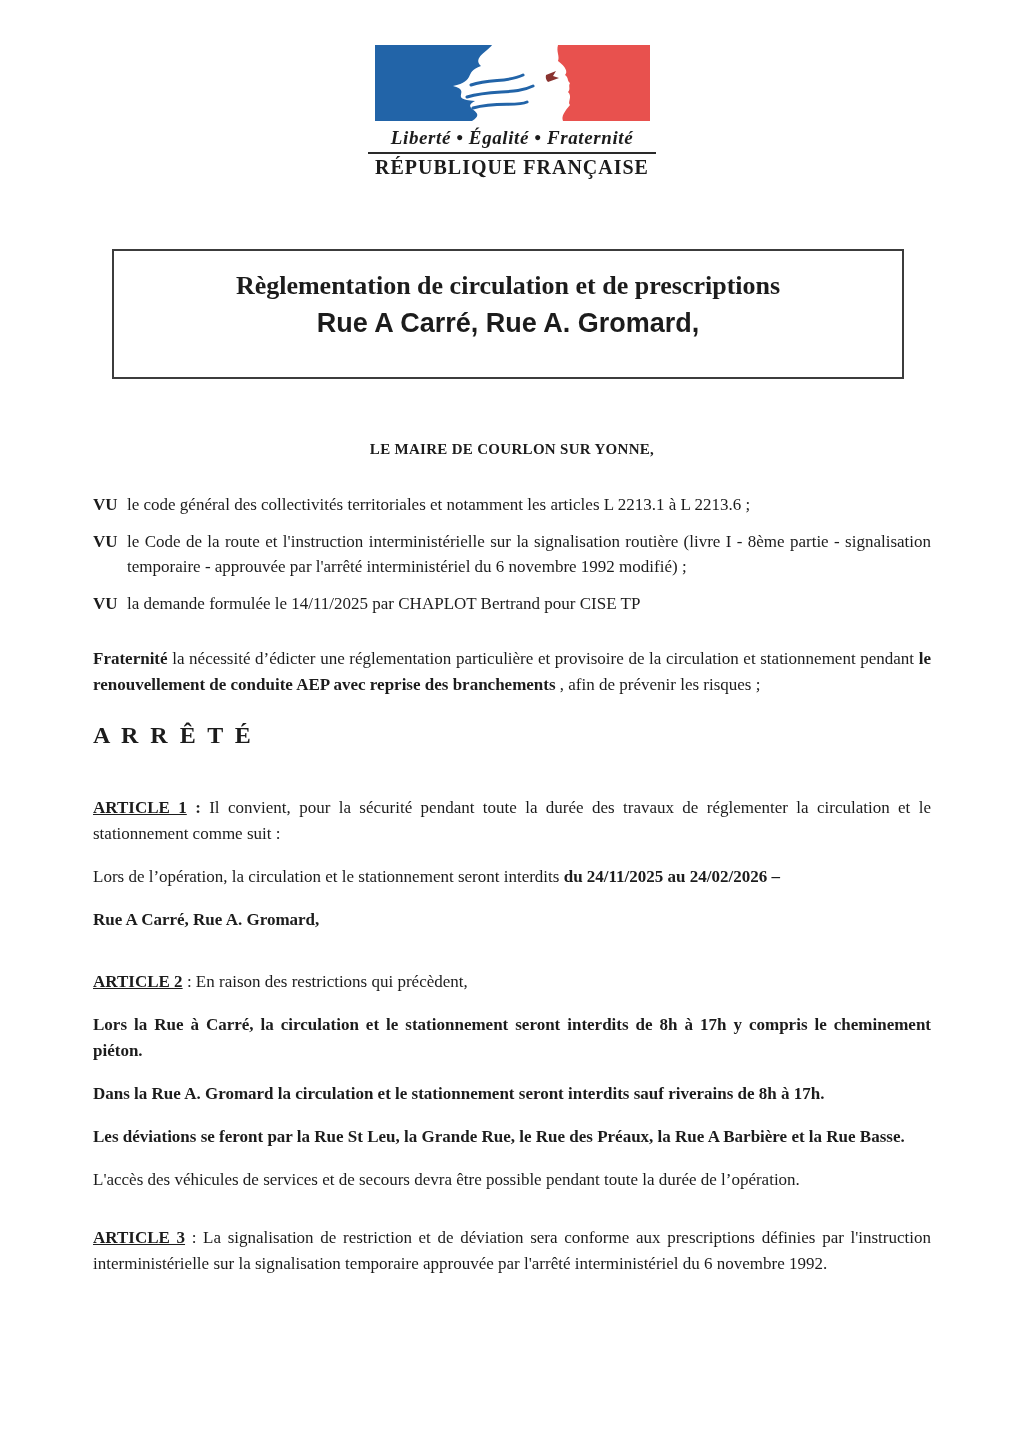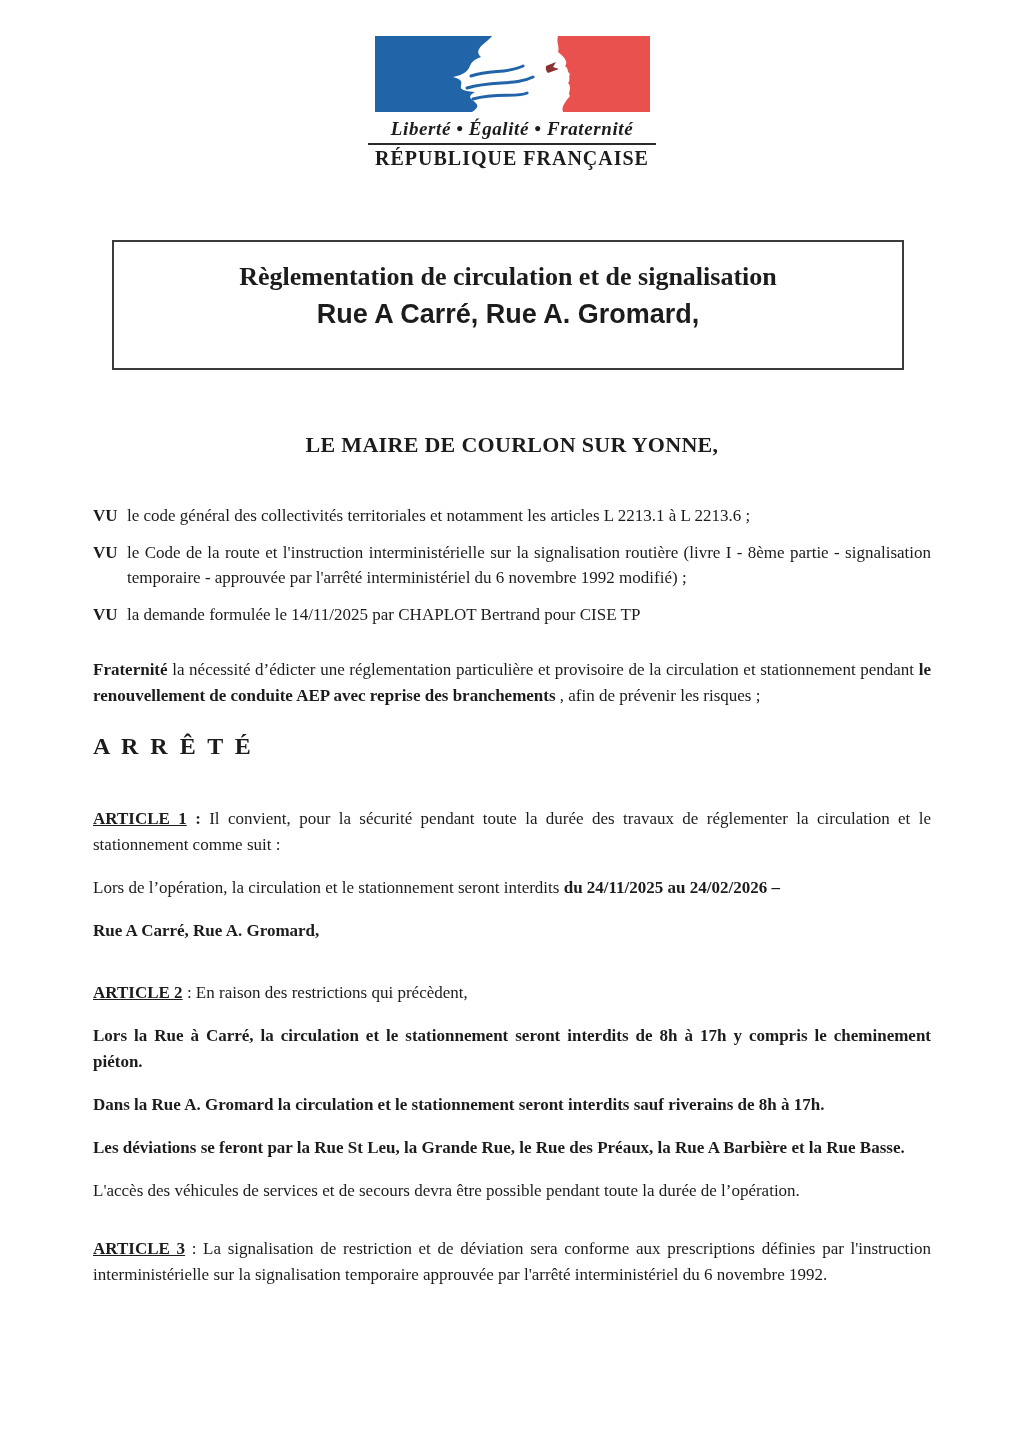--- a/index.html
+++ b/index.html
@@ -8,21 +8,21 @@
     width:1024px; height:1448px;
     margin:0 auto;
     background:#ffffff;
     color:#1c1c1c;
     font-family:"Liberation Serif", serif;
     overflow:hidden;
   }
   .content { padding:0 93px; }
 
   
-  .logo-wrap { padding-top:36px; text-align:center; }
+  .logo-wrap { padding-top:45px; text-align:center; }
   .logo-svg { width:277px; height:76px; display:block; margin:0 auto; }
   .logo-motto {
     width:290px; margin:6px auto 0;
     font-size:19px; font-weight:bold; font-style:italic;
     letter-spacing:0.6px; white-space:nowrap;
   }
   .logo-rule { width:288px; margin:3px auto 2px; border:0; border-top:2px solid #2a2a2a; }
   .logo-republic {
     font-size:20px; font-weight:bold; letter-spacing:1px; white-space:nowrap;
   }
@@ -37,23 +37,23 @@
     border:2px solid #3c3c3c;
     padding:16px 10px 36px 10px;
     text-align:center;
   }
   .tb-line1 { font-size:27px; font-weight:bold; line-height:34px; }
   .tb-sans  { font-family:"Liberation Sans", sans-serif; }
   .tb-line2 { font-size:26px; font-weight:bold; line-height:34px; margin-top:2px; }
   .tb-line3 { font-family:"Liberation Sans", sans-serif; font-size:27px; font-weight:bold; line-height:36px; margin-top:2px; }
 
   
-  .mayor { margin-top:62px; text-align:center; font-size:22px; font-weight:bold; letter-spacing:0.3px; }
+  .mayor { margin-top:62px; text-align:center; font-size:15px; font-weight:bold; letter-spacing:0.3px; }
 
-  .vu-list { margin-top:45px; }
+  .vu-list { margin-top:34px; }
   .vu-row  { display:flex; font-size:17px; line-height:25px; margin-bottom:12px; }
   .vu-label{ flex:none; width:34px; font-weight:bold; }
   .vu-text { flex:1; text-align:justify; }
 
   .para { font-size:17px; line-height:26px; text-align:justify; }
   .b    { font-weight:bold; }
   .art-h{ font-weight:bold; text-decoration:underline; }
 
   .considerant    { margin-top:30px; }
   .arrete-heading { margin-top:24px; text-align:left; font-size:24px; font-weight:bold; letter-spacing:3px; }
@@ -92,21 +92,21 @@
     </svg>
     <div class="logo-motto">Liberté • Égalité • Fraternité</div>
     <hr class="logo-rule">
     <div class="logo-republic">RÉPUBLIQUE FRANÇAISE</div>
   </div>
 
   <div class="content">
 
 
     <div class="title-box">
-      <div class="tb-line2">Règlementation de circulation et de signalisation</div>
+      <div class="tb-line2">Règlementation de circulation et de prescriptions</div>
       <div class="tb-line3">Rue A Carré, Rue A. Gromard,</div>
     </div>
 
     <div class="mayor">LE MAIRE DE COURLON SUR YONNE,</div>
 
     <div class="vu-list">
       <div class="vu-row">
         <span class="vu-label">VU</span>
         <span class="vu-text">le code général des collectivités territoriales et notamment les articles L 2213.1 à L 2213.6 ;</span>
       </div>

